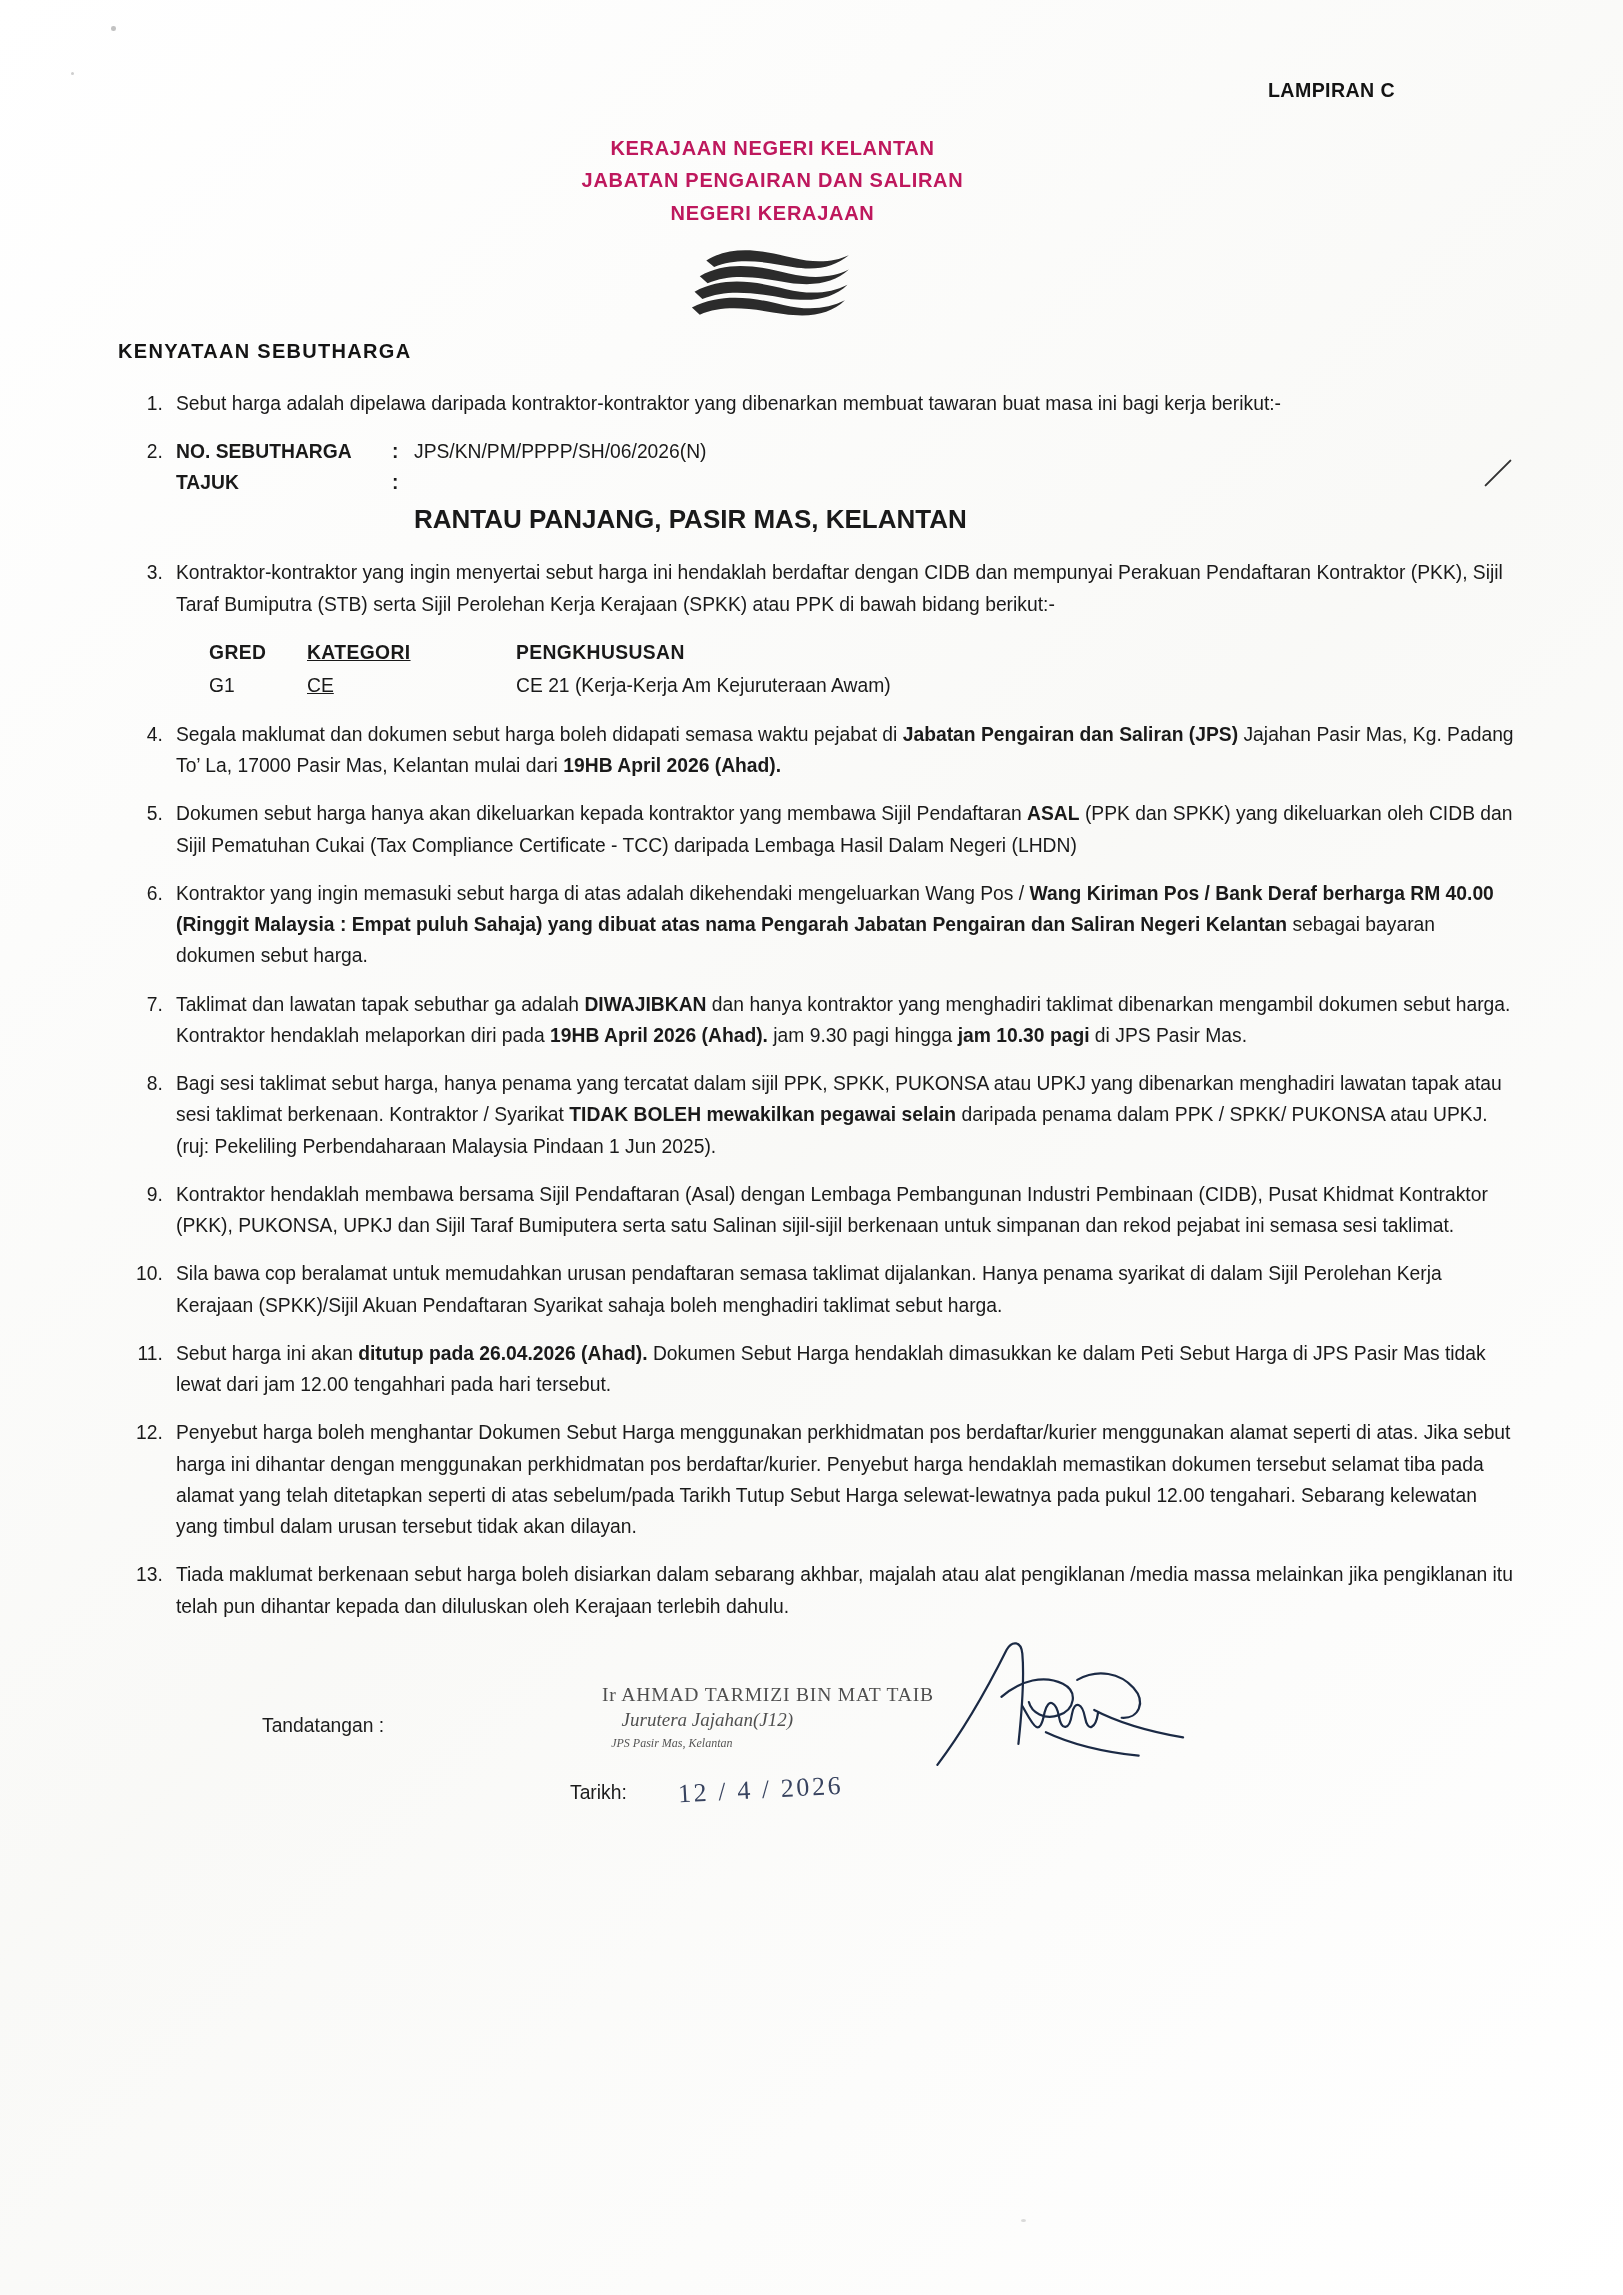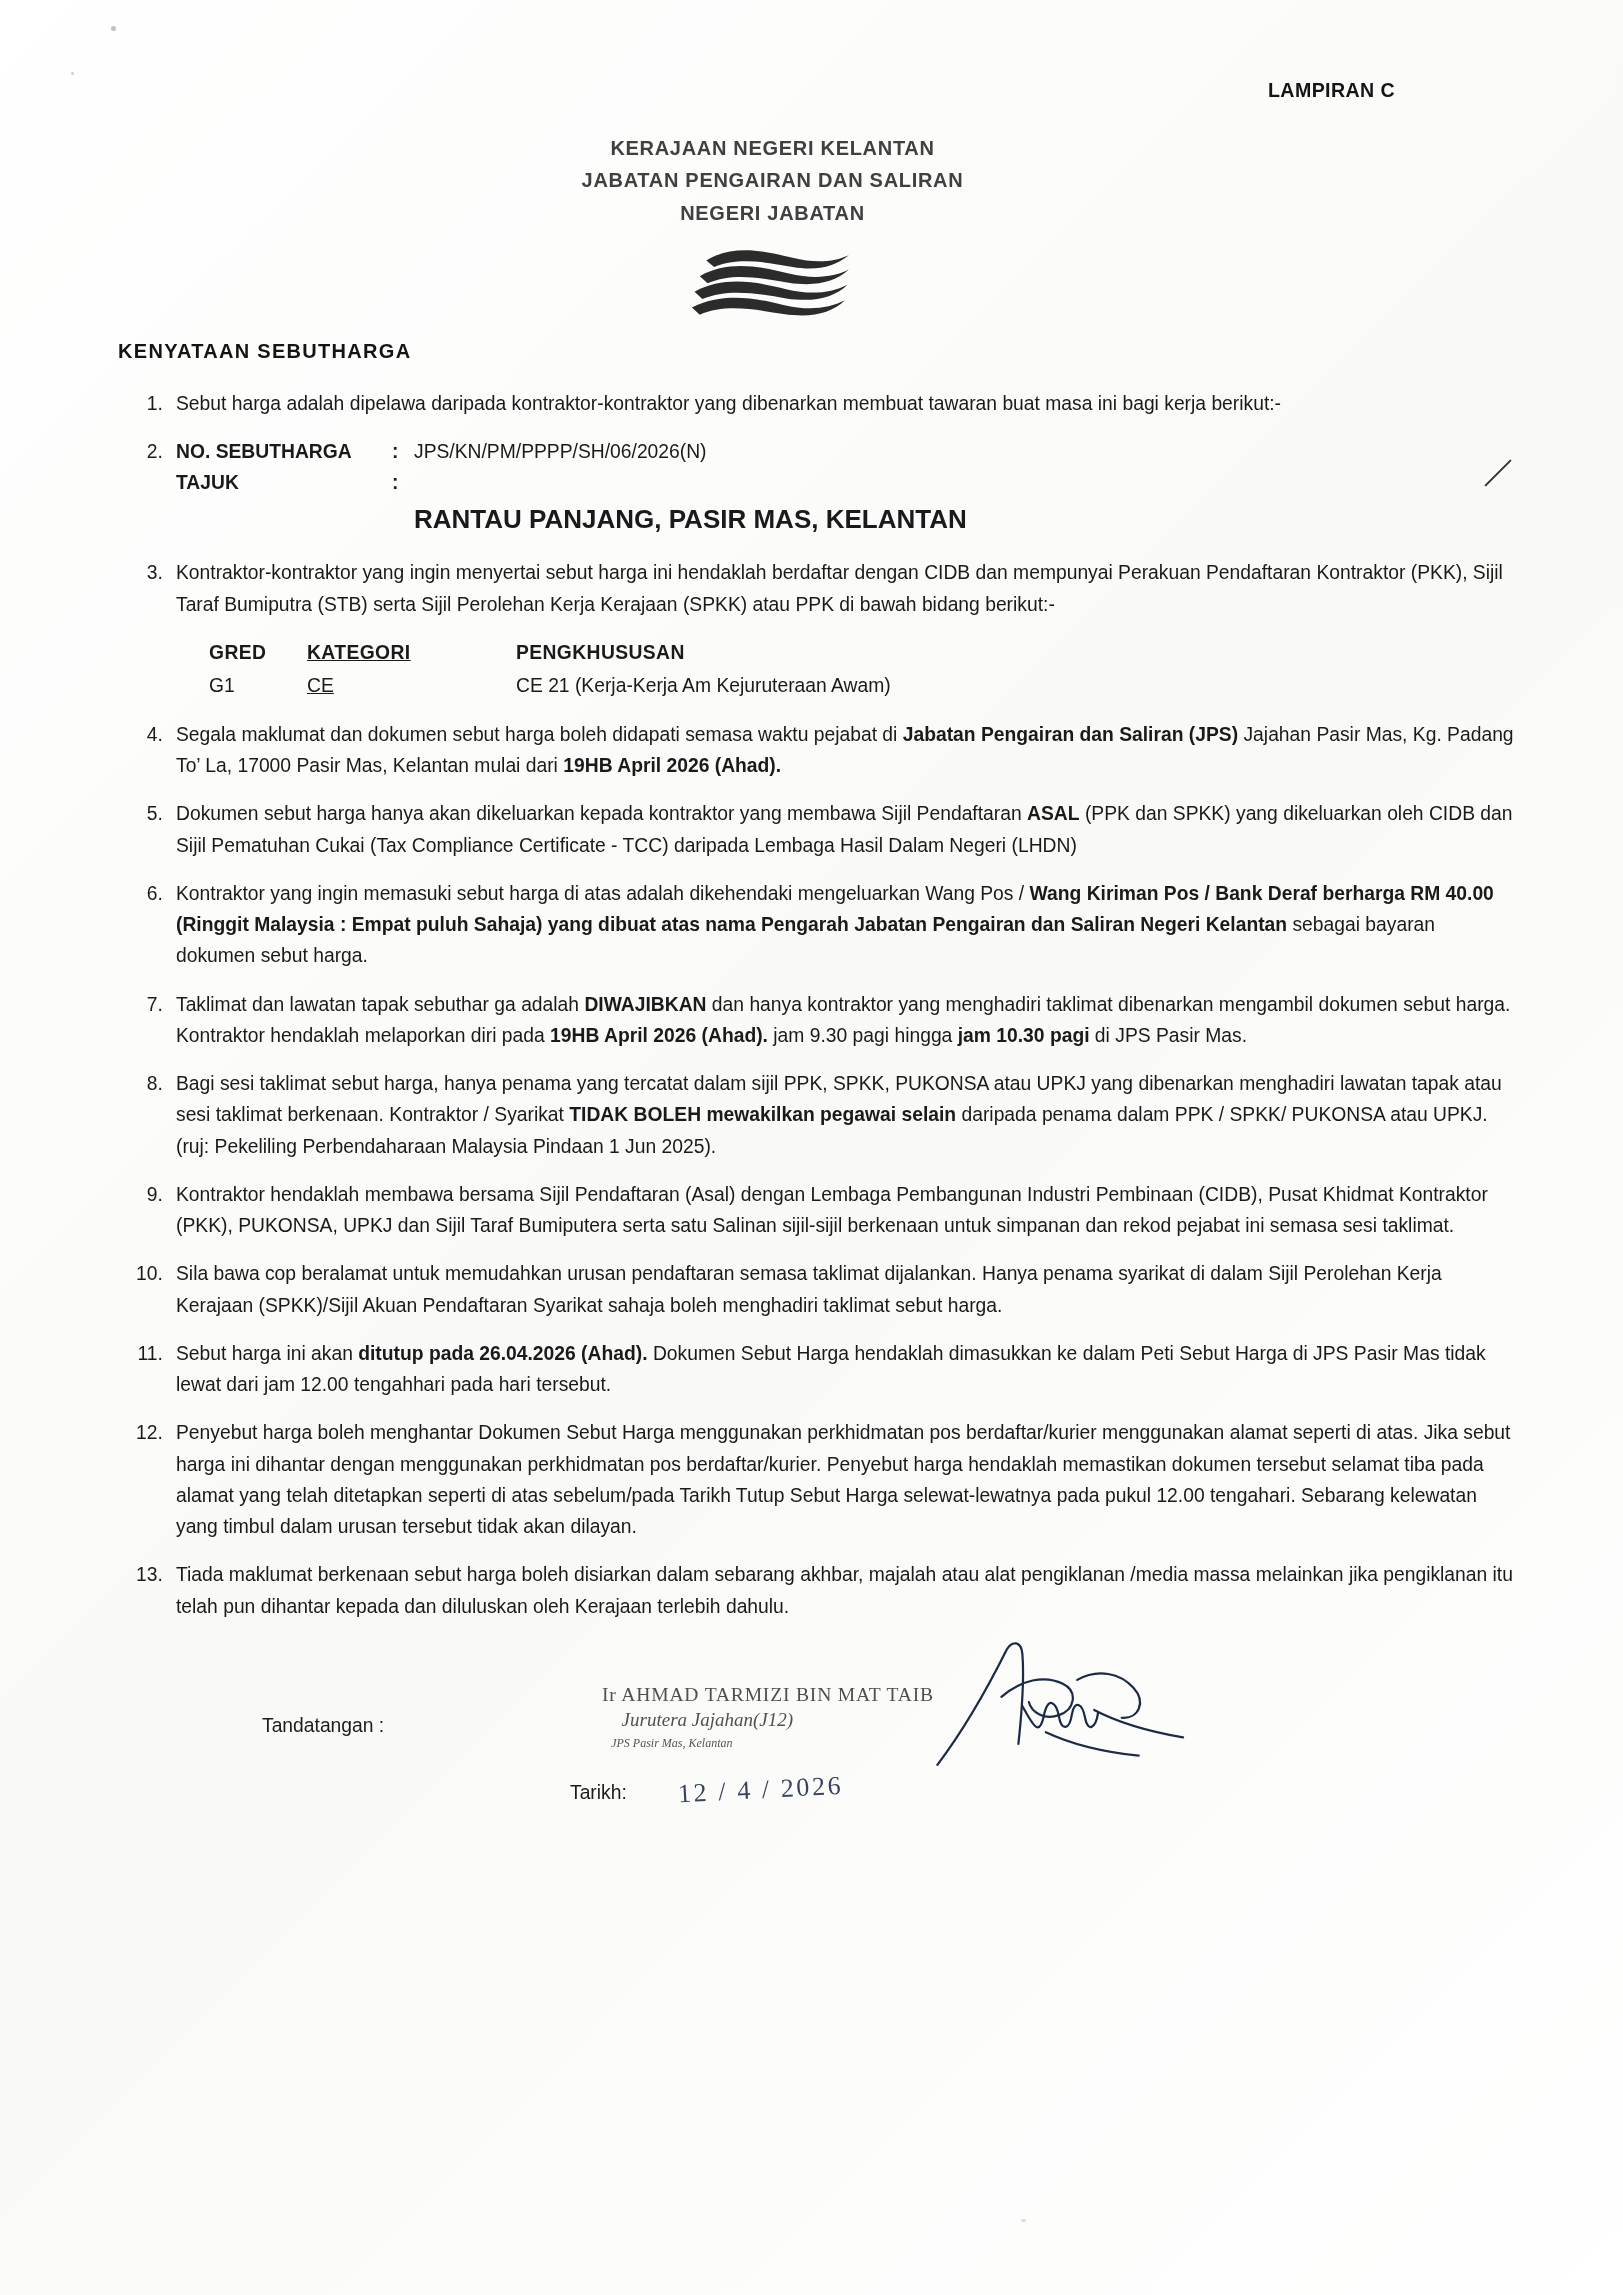--- a/index.html
+++ b/index.html
@@ -42,21 +42,21 @@
   .header-block {
     margin-top: 30px;
     text-align: center;
     padding-right: 92px;
   }
   .header-block .line {
     font-size: 20px;
     font-weight: 700;
     letter-spacing: 0.7px;
     line-height: 1.62;
-    color: #404040;
+    color: #be185d;
   }
   .logo-wrap {
     display: flex;
     justify-content: center;
     padding-right: 92px;
     margin-top: 9.2px;
     margin-bottom: 9.2px;
   }
   .doc-title {
     padding-right: 92px;
@@ -223,21 +223,21 @@
   <div class="speck2"></div>
   <div class="speck3"></div>
 
   <div class="content">
 
     <div class="lampiran">LAMPIRAN C</div>
 
     <div class="header-block">
       <div class="line">KERAJAAN NEGERI KELANTAN</div>
       <div class="line">JABATAN PENGAIRAN DAN SALIRAN</div>
-      <div class="line">NEGERI JABATAN</div>
+      <div class="line">NEGERI KERAJAAN</div>
     </div>
 
     <div class="logo-wrap">
       <svg width="170" height="92" viewBox="0 0 260 140">
         <g fill="#2b2b2b">
           <path d="M28 34 C70 8, 120 20, 160 30 C196 39, 224 36, 246 26 C224 44, 196 50, 160 44 C120 37, 78 28, 40 44 Z"></path>
           <path d="M18 58 C62 32, 114 44, 154 54 C192 63, 222 60, 246 48 C224 68, 194 74, 154 68 C112 61, 68 52, 30 69 Z"></path>
           <path d="M10 82 C56 56, 110 68, 150 78 C188 87, 218 84, 244 71 C222 92, 192 98, 150 92 C108 85, 62 76, 22 93 Z"></path>
           <path d="M6 106 C52 82, 106 92, 146 102 C184 111, 214 108, 240 95 C218 116, 188 122, 146 116 C104 109, 56 100, 18 117 Z"></path>
         </g>

